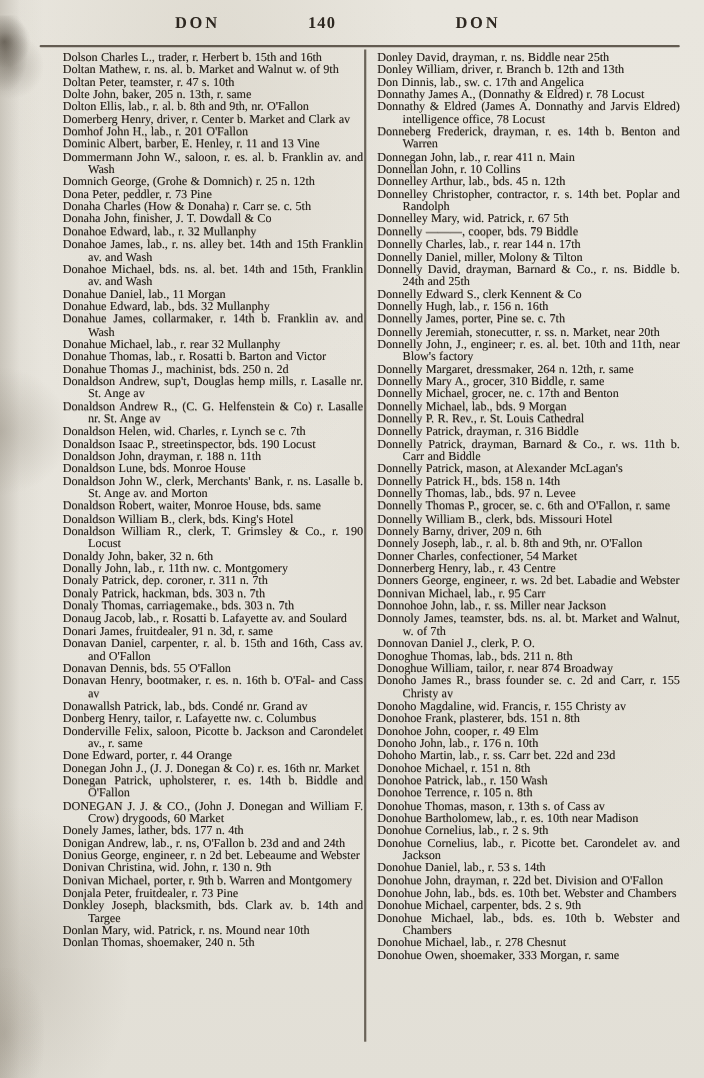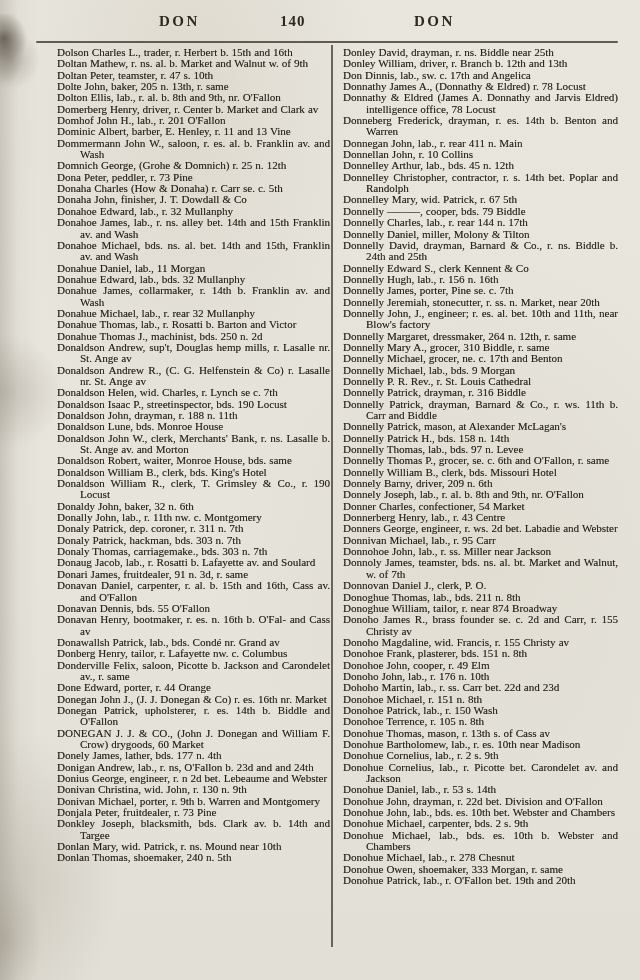--- a/index.html
+++ b/index.html
@@ -197,15 +197,14 @@
       <p class="entry">Donohue Bartholomew, lab., r. es. 10th near Madison</p>
       <p class="entry">Donohue Cornelius, lab., r. 2 s. 9th</p>
       <p class="entry">Donohue Cornelius, lab., r. Picotte bet. Carondelet av. and Jackson</p>
       <p class="entry">Donohue Daniel, lab., r. 53 s. 14th</p>
       <p class="entry">Donohue John, drayman, r. 22d bet. Division and O'Fallon</p>
       <p class="entry">Donohue John, lab., bds. es. 10th bet. Webster and Chambers</p>
       <p class="entry">Donohue Michael, carpenter, bds. 2 s. 9th</p>
       <p class="entry">Donohue Michael, lab., bds. es. 10th b. Webster and Chambers</p>
       <p class="entry">Donohue Michael, lab., r. 278 Chesnut</p>
       <p class="entry">Donohue Owen, shoemaker, 333 Morgan, r. same</p>
-      <p class="entry">Donohue Patrick, lab., r. O'Fallon bet. 19th and 20th</p>
     </div>
 </div>
 
 </body></html>

